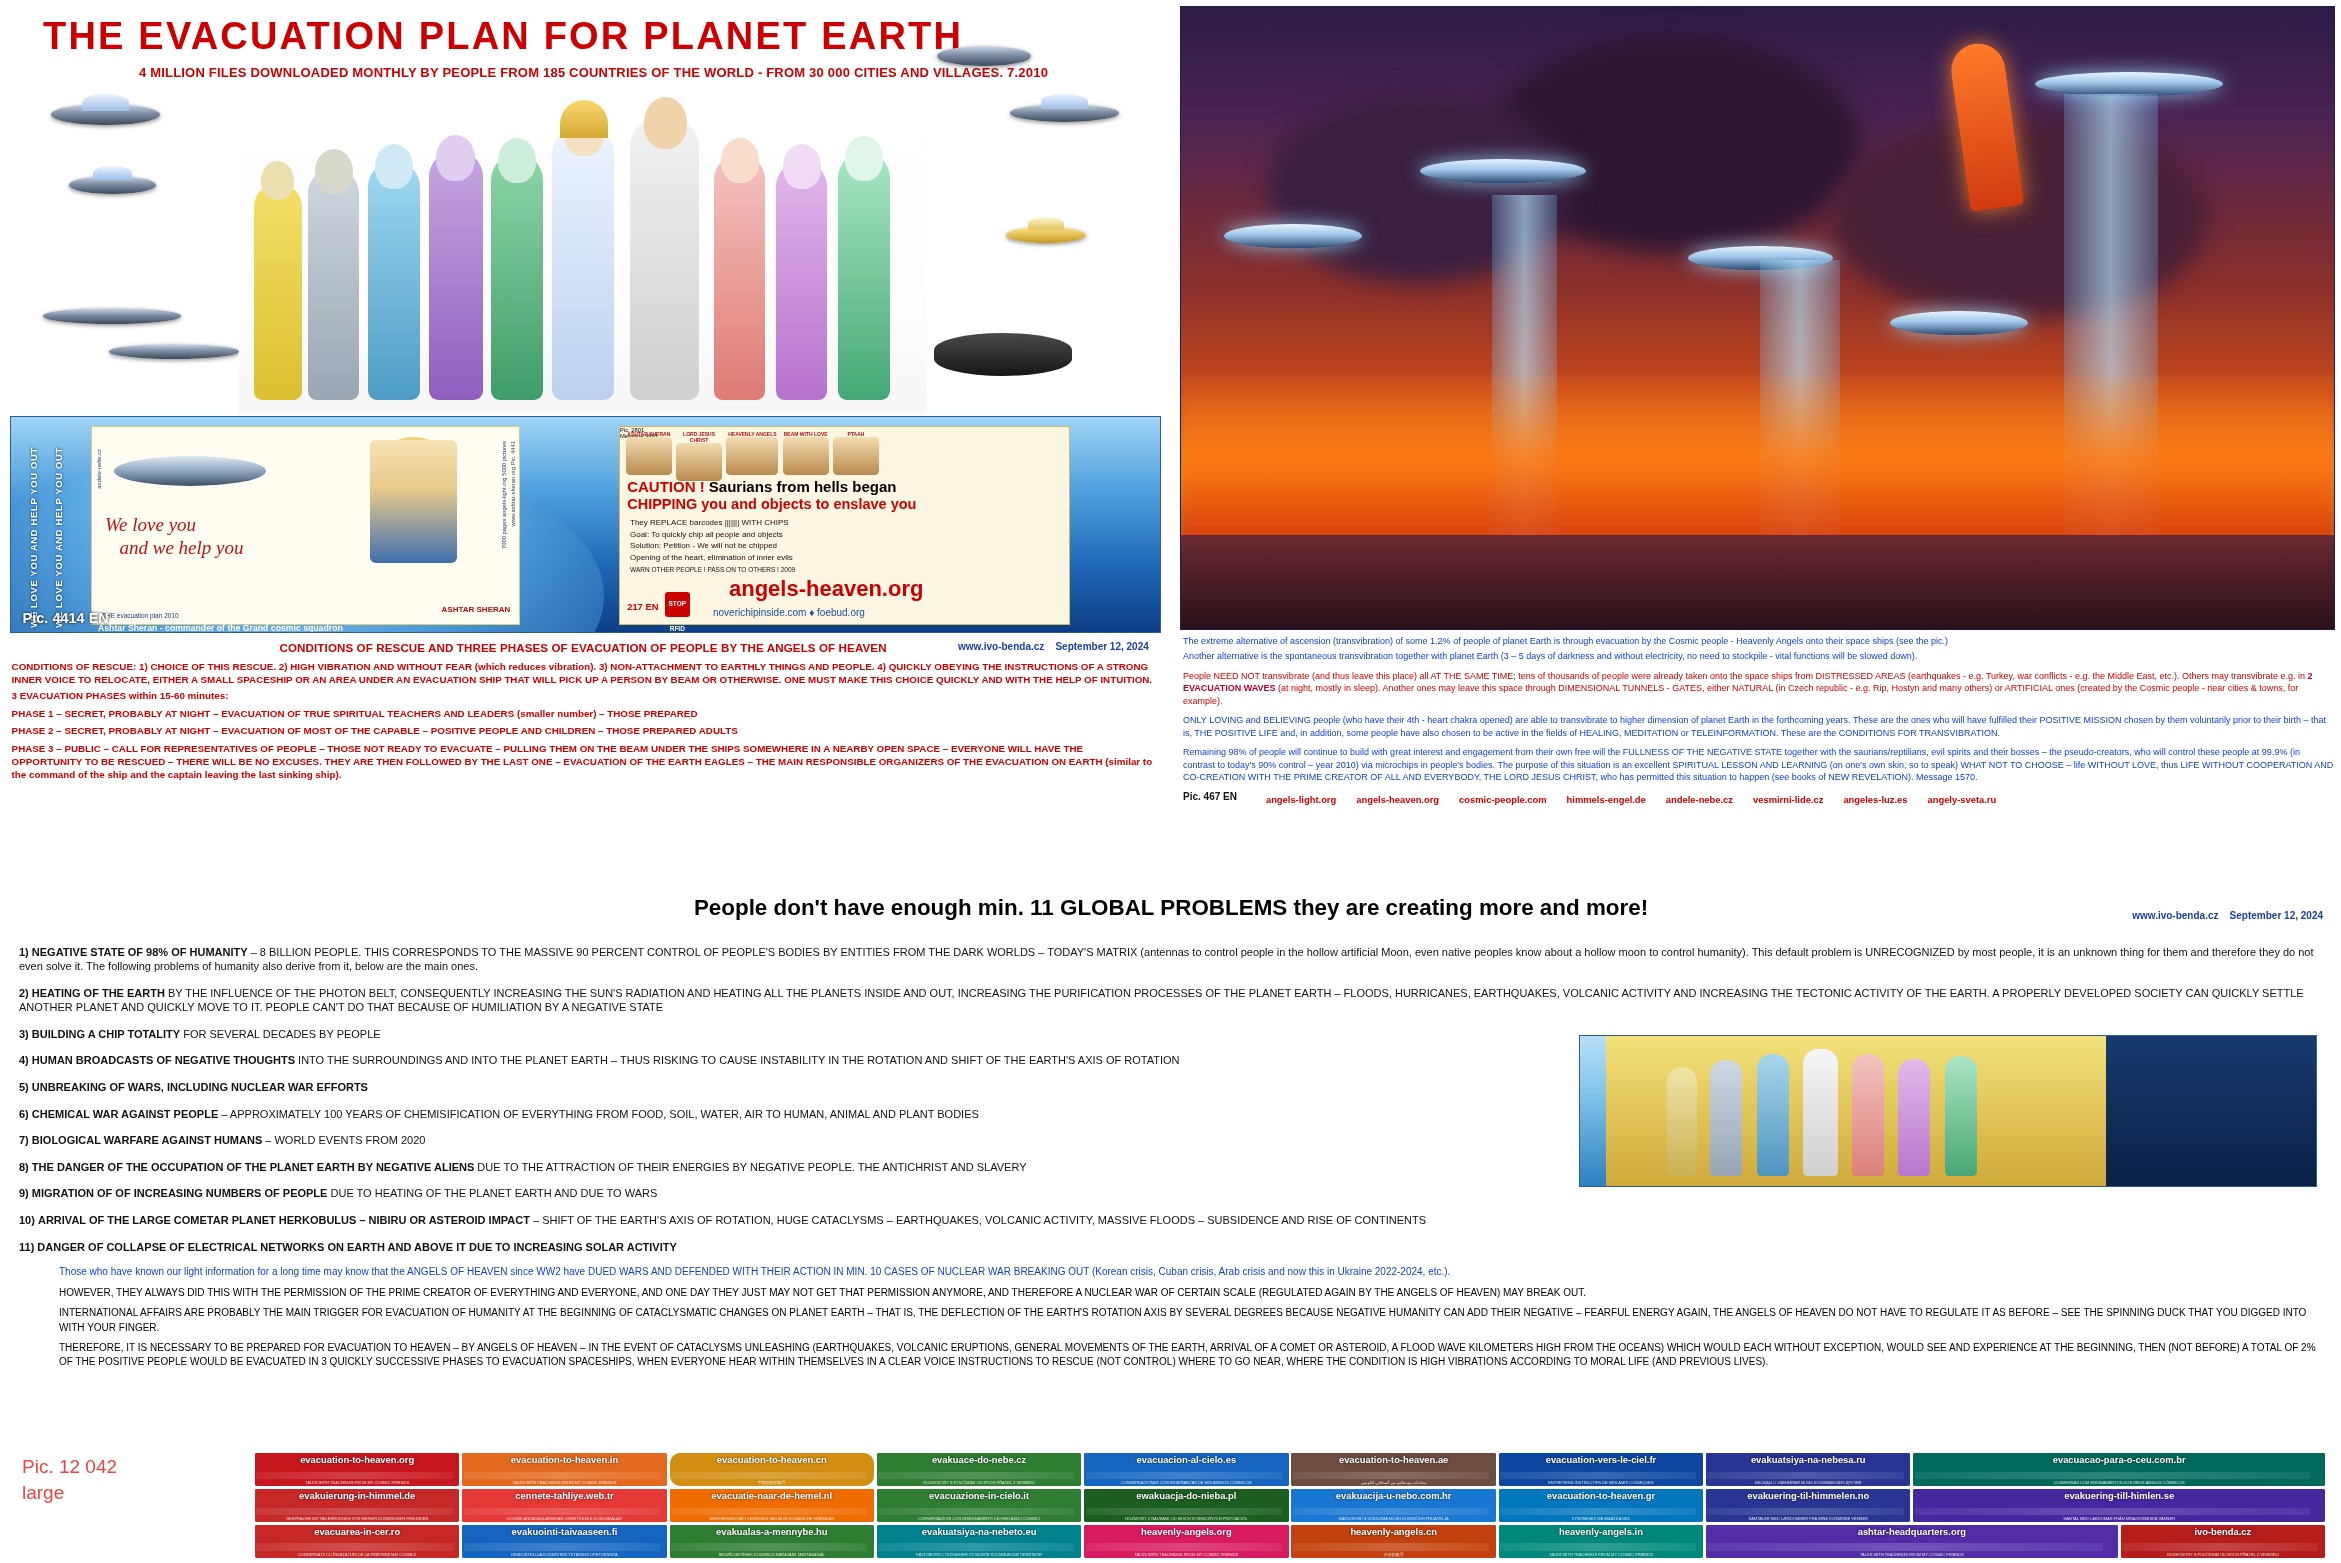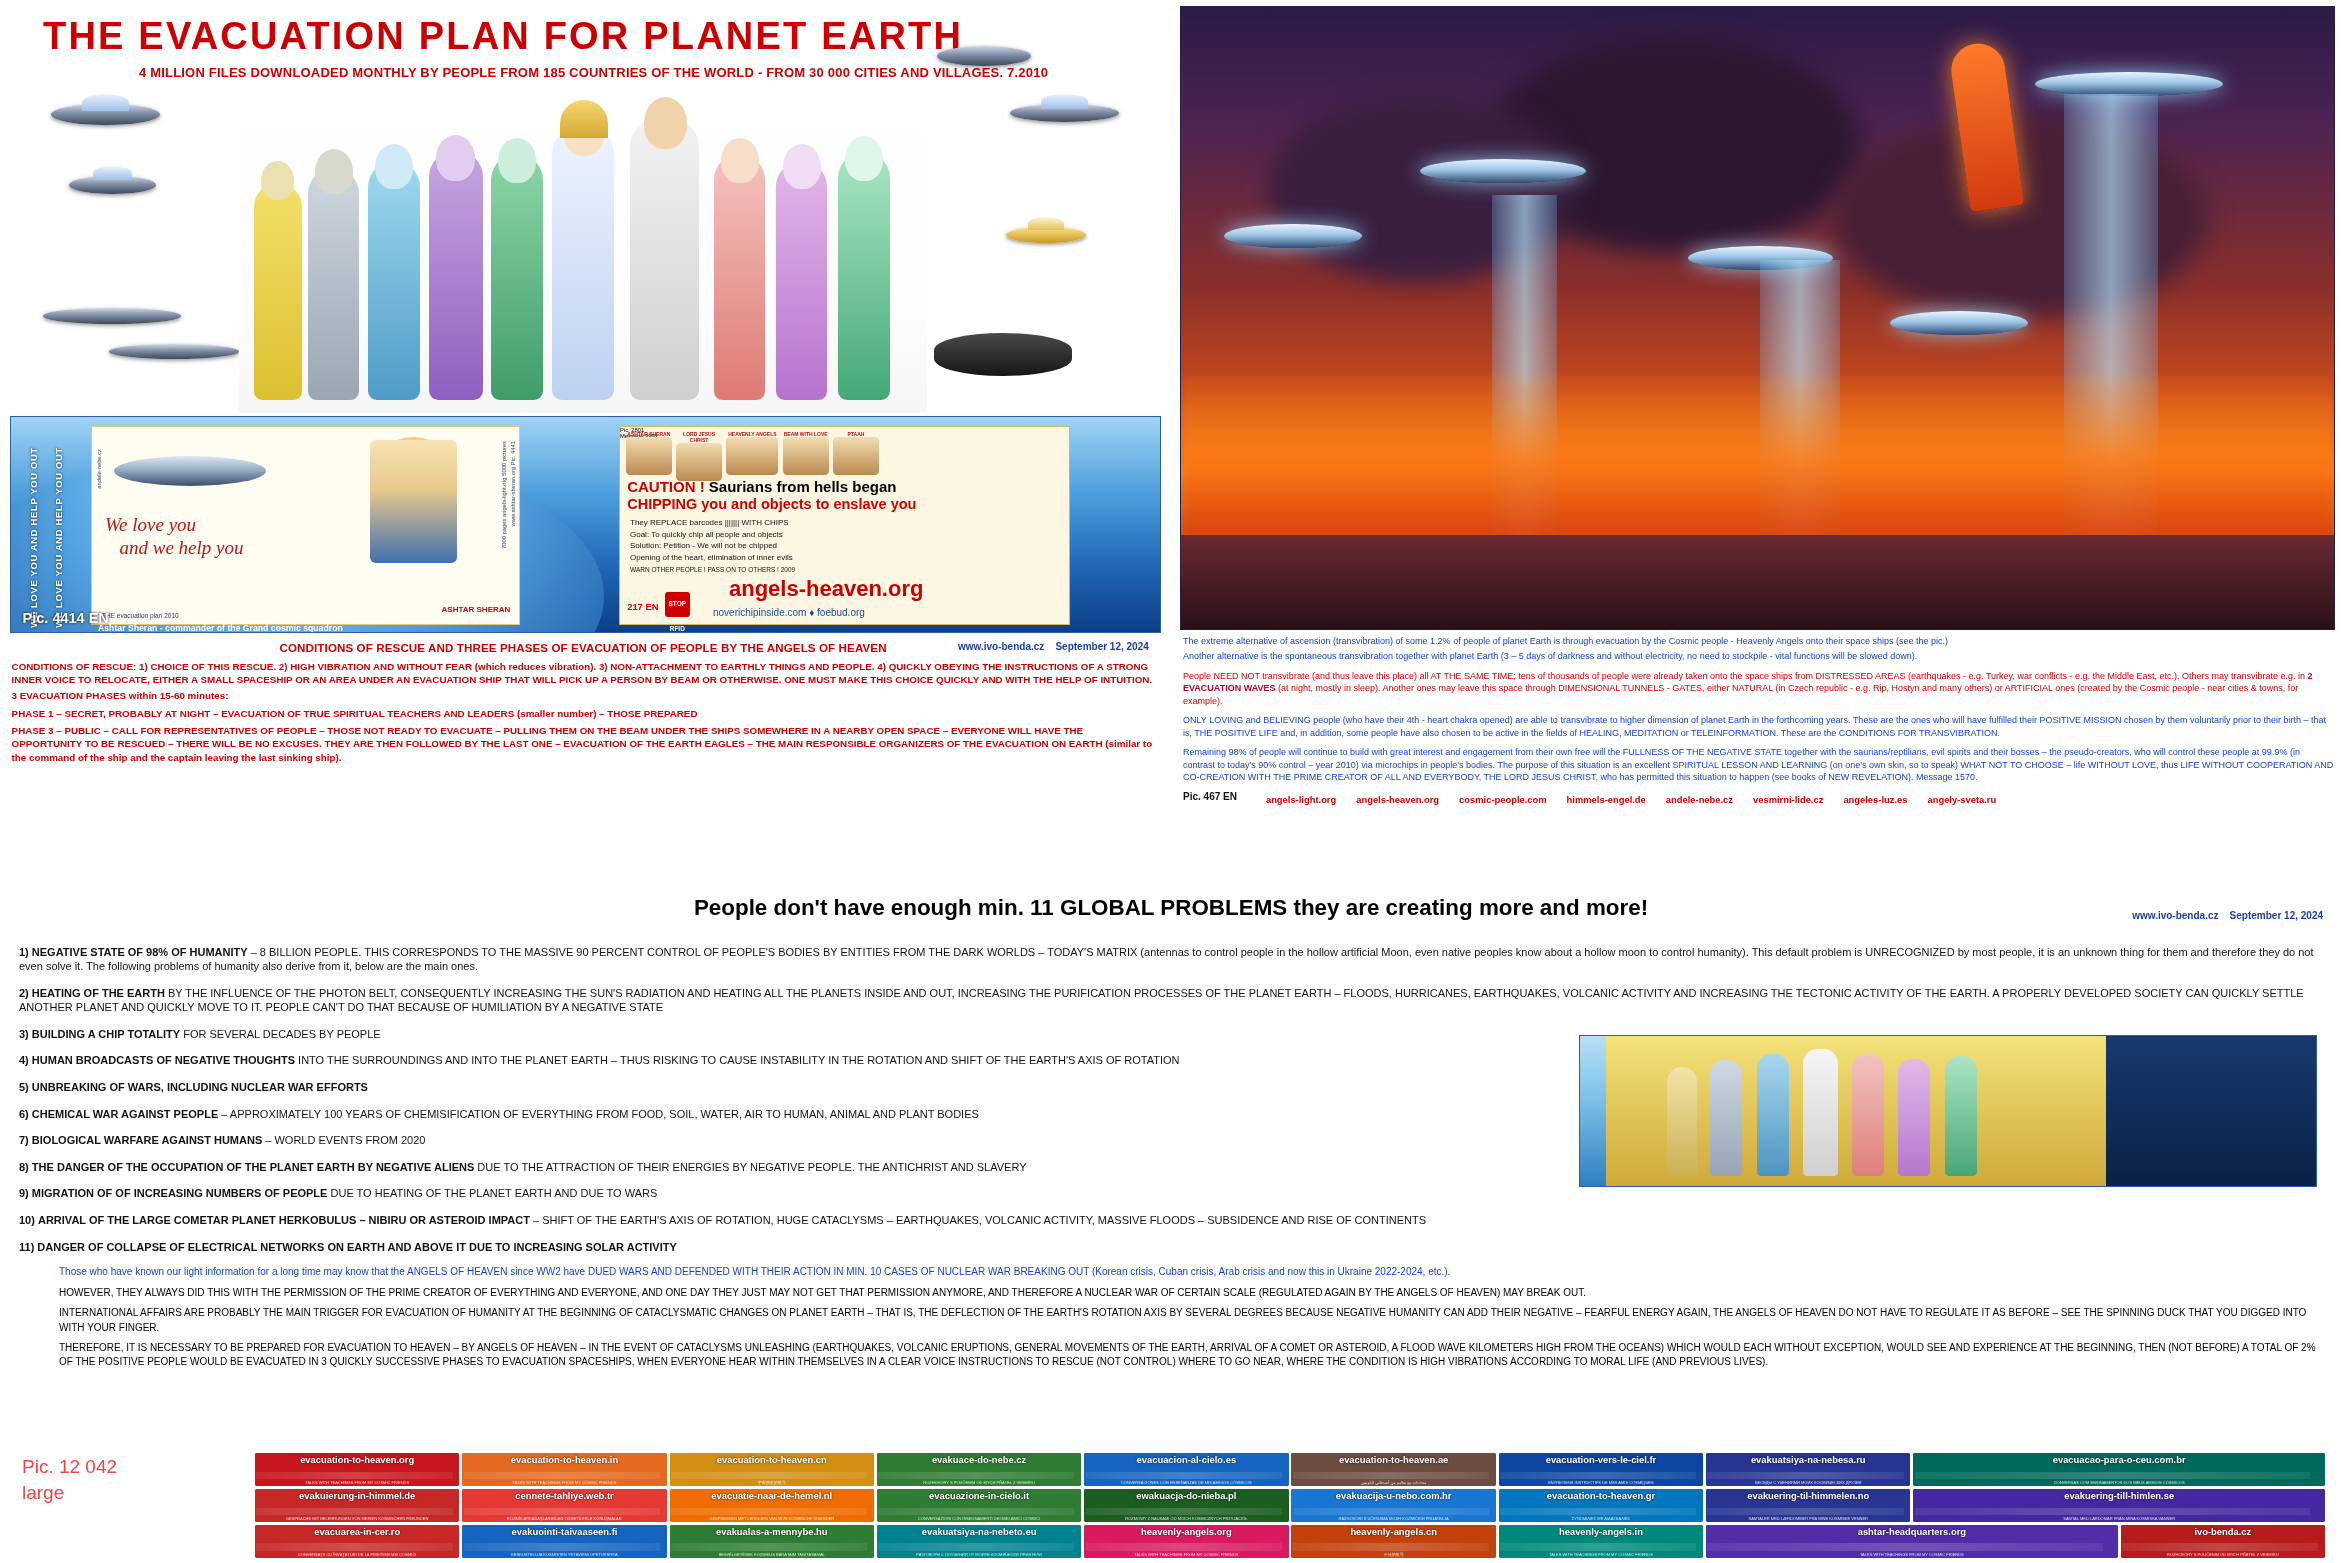--- a/index.html
+++ b/index.html
@@ -267,20 +267,21 @@
   <div class="left-text">
     <div class="cond-head">CONDITIONS OF RESCUE AND THREE PHASES OF EVACUATION OF PEOPLE BY THE ANGELS OF HEAVEN</div>
     <div class="site-date">
       <span>www.ivo-benda.cz</span>
       &nbsp;&nbsp;
       <span>September 12, 2024</span>
     </div>
     <div class="body-red" style="margin-top:5.8px;">CONDITIONS OF RESCUE:  1)  CHOICE OF THIS RESCUE.  2)  HIGH VIBRATION AND WITHOUT FEAR (which reduces vibration).  3)  NON-ATTACHMENT TO EARTHLY THINGS AND PEOPLE. 4) QUICKLY OBEYING THE INSTRUCTIONS OF A STRONG INNER VOICE TO RELOCATE, EITHER A SMALL SPACESHIP OR AN AREA UNDER AN EVACUATION SHIP THAT WILL PICK UP A PERSON BY BEAM OR OTHERWISE. ONE MUST MAKE THIS CHOICE QUICKLY AND WITH THE HELP OF INTUITION.</div>
     <div class="body-red" style="margin-top:2.9px;color:#cc0000;">3 EVACUATION PHASES within 15-60 minutes:</div>
     <div class="phase">PHASE 1 – SECRET, PROBABLY AT NIGHT – EVACUATION OF TRUE SPIRITUAL TEACHERS AND LEADERS (smaller number) – THOSE PREPARED</div>
+    <div class="phase">PHASE 2 – SECRET, PROBABLY AT NIGHT – EVACUATION OF MOST OF THE CAPABLE – POSITIVE PEOPLE AND CHILDREN – THOSE PREPARED ADULTS</div>
     <div class="phase">PHASE 3 – PUBLIC – CALL FOR REPRESENTATIVES OF PEOPLE – THOSE NOT READY TO EVACUATE – PULLING THEM ON THE BEAM UNDER THE SHIPS SOMEWHERE IN A NEARBY OPEN SPACE – EVERYONE WILL HAVE THE OPPORTUNITY TO BE RESCUED – THERE WILL BE NO EXCUSES. THEY ARE THEN FOLLOWED BY THE LAST ONE – EVACUATION OF THE EARTH EAGLES – THE MAIN RESPONSIBLE ORGANIZERS OF THE EVACUATION ON EARTH (similar to the command of the ship and the captain leaving the last sinking ship).</div>
   </div>
 
   <div class="pic467">
     <div class="smoke" style="left:304px;top:29px;width:376px;height:217px;background:#2d1730;"></div>
     <div class="smoke" style="left:87px;top:87px;width:304px;height:188px;background:#3a1f3f;"></div>
     <div class="smoke" style="left:651px;top:109px;width:376px;height:203px;background:#4a2036;"></div>
     <div class="rocket"></div>
     <div class="disc2" style="left:43px;top:217px;width:138px;"></div>
     <div class="disc2" style="left:239px;top:152px;width:166px;"></div>
@@ -367,21 +368,21 @@
     <div class="dcell" style="background:#c7161d;">
         <div class="dname">evacuation-to-heaven.org</div>
         <div class="dstrip"></div>
         <div class="dsub">TALKS WITH TEACHINGS FROM MY COSMIC FRIENDS</div>
       </div>
     <div class="dcell" style="background:#e36a1f;">
         <div class="dname">evacuation-to-heaven.in</div>
         <div class="dstrip"></div>
         <div class="dsub">TALKS WITH TEACHINGS FROM MY COSMIC FRIENDS</div>
       </div>
-    <div class="dcell" style="background:#d28f12;">
+    <div class="dcell" style="background:#d28f12;border-radius:10px;">
         <div class="dname">evacuation-to-heaven.cn</div>
         <div class="dstrip"></div>
         <div class="dsub">宇宙朋友的教导</div>
       </div>
     <div class="dcell" style="background:#2e7d32;">
         <div class="dname">evakuace-do-nebe.cz</div>
         <div class="dstrip"></div>
         <div class="dsub">ROZHOVORY S POUČENÍM OD MÝCH PŘÁTEL Z VESMÍRU</div>
       </div>
     <div class="dcell" style="background:#1565c0;">

